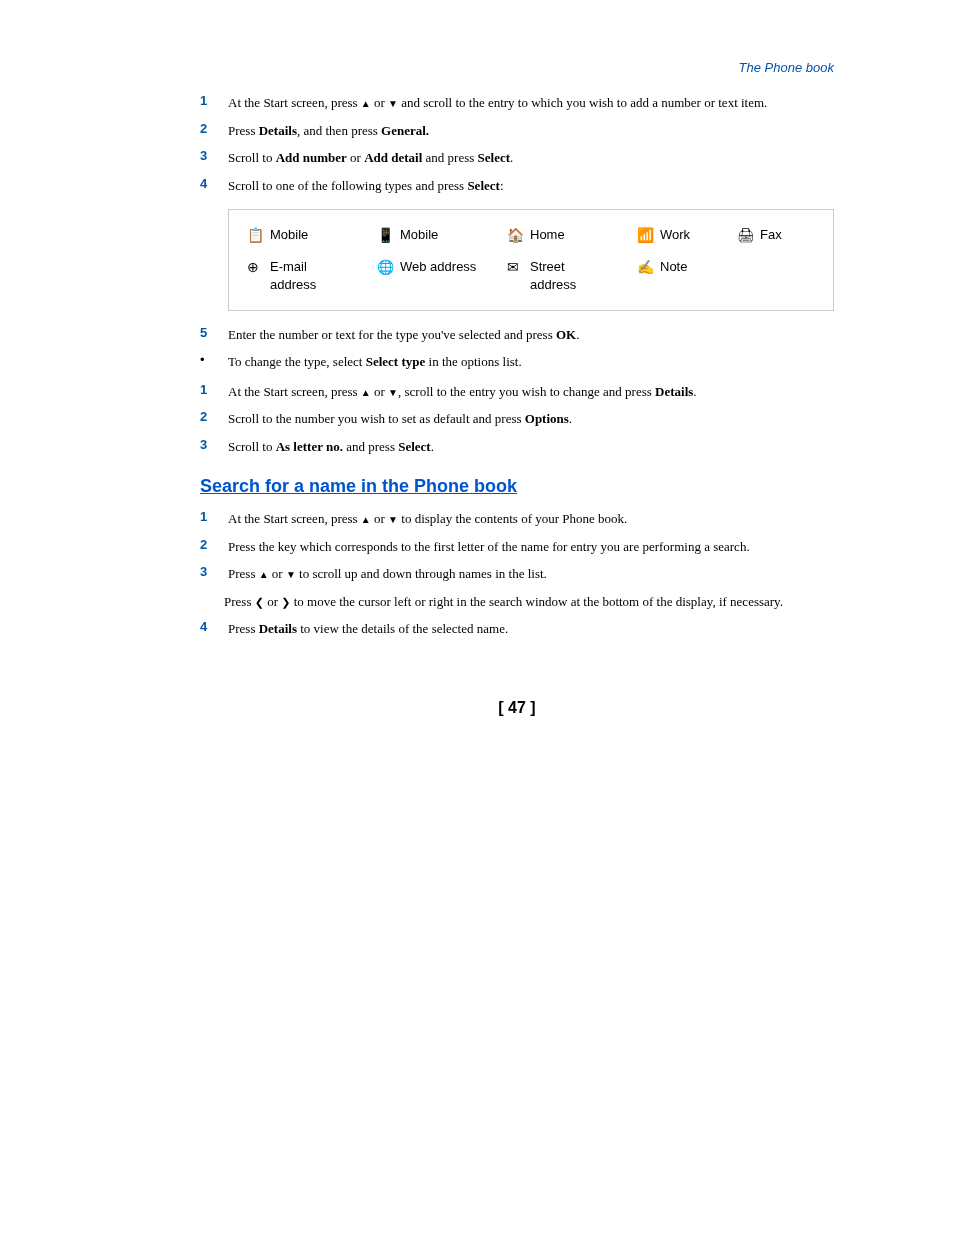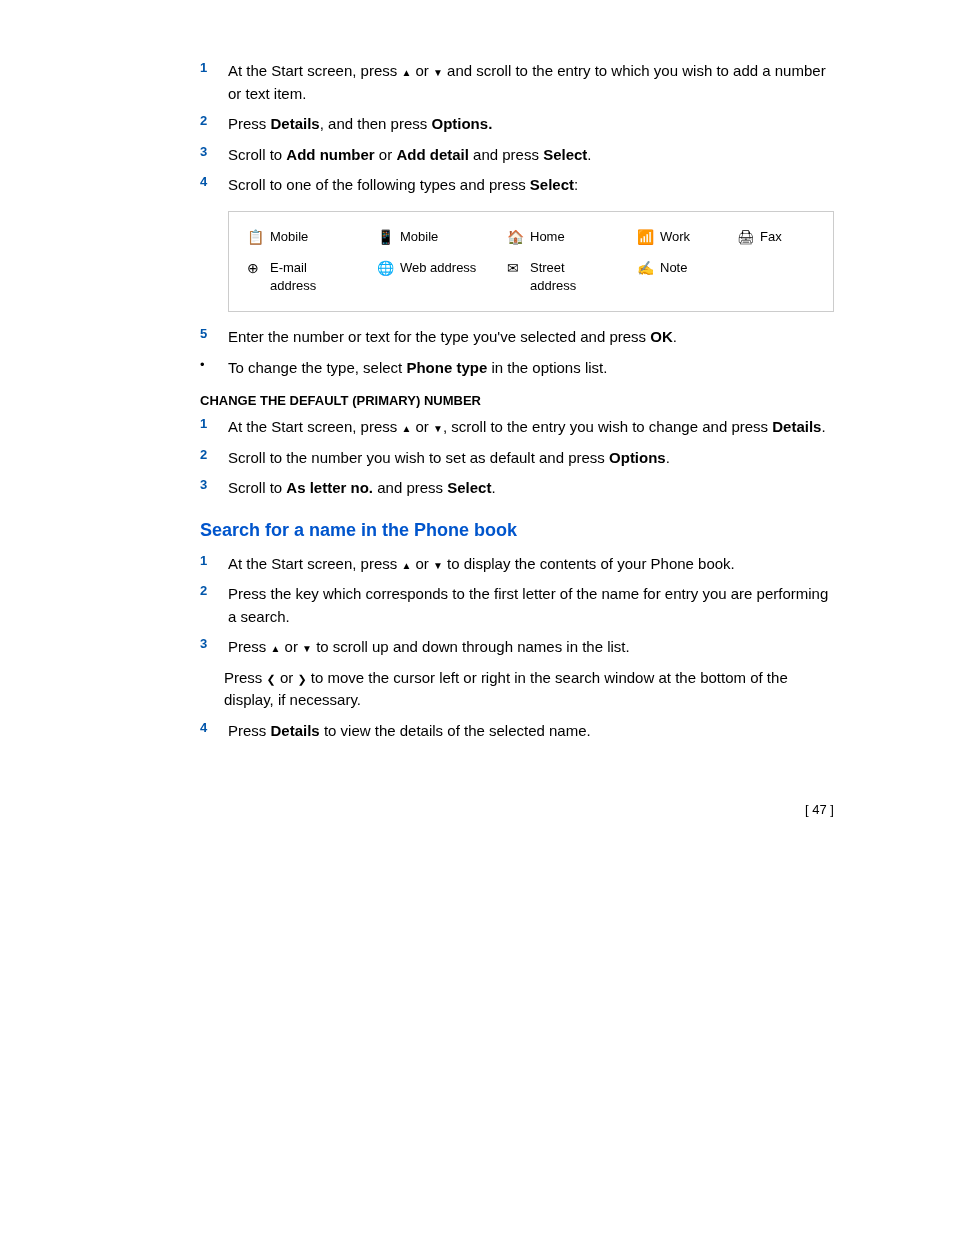--- a/index.html
+++ b/index.html
@@ -43,22 +43,23 @@
     .list-number {
       color: #0055aa;
       font-weight: bold;
       font-size: 13px;
       min-width: 28px;
       padding-top: 0px;
     }
 
     .list-content {
       flex: 1;
-      font-size: 15px;
+      font-size: 13px;
       line-height: 1.5;
+      font-family: Liberation Serif, serif;
     }
 
     .bold { font-weight: bold; }
 
     .icon-types-grid {
       display: grid;
       grid-template-columns: 130px 130px 130px 100px 80px;
       gap: 0px;
       margin: 14px 0 14px 28px;
       border: 1px solid #cccccc;
@@ -99,53 +100,58 @@
       font-size: 13px;
       font-weight: bold;
       margin: 14px 0 8px 0;
     }
 
     .section-title-blue {
       color: #0055cc;
       font-size: 18px;
       font-weight: bold;
       margin: 20px 0 12px 0;
+      text-decoration: underline;
     }
 
     .page-footer {
-      text-align: right;
+      text-align: center;
       margin-top: 60px;
-      font-size: 13px;
+      font-size: 16px;
+      font-weight: bold;
     }
 
     .arrow-up::before { content: '▲'; font-size: 10px; }
     .arrow-down::before { content: '▼'; font-size: 10px; }
     .arrow-left::before { content: '❮'; font-size: 11px; }
     .arrow-right::before { content: '❯'; font-size: 11px; }
 
     
     
   </style>
 </head>
 <body>
 
 <div class="page">
 
+  <div class="page-header-right">
+    <span>The Phone book</span>
+  </div>
 
   <ol class="numbered-list">
     <li>
       <span class="list-number">1</span>
       <span class="list-content">
         At the Start screen, press <span class="arrow-up"></span> or <span class="arrow-down"></span> and scroll to the entry to which you wish to add a number or text item.
       </span>
     </li>
     <li>
       <span class="list-number">2</span>
       <span class="list-content">
-        Press <span class="bold">Details</span>, and then press <span class="bold">Options.</span>
+        Press <span class="bold">Details</span>, and then press <span class="bold">General.</span>
       </span>
     </li>
     <li>
       <span class="list-number">3</span>
       <span class="list-content">
         Scroll to <span class="bold">Add number</span> or <span class="bold">Add detail</span> and press <span class="bold">Select</span>.
       </span>
     </li>
     <li>
       <span class="list-number">4</span>
@@ -202,26 +208,25 @@
       <span class="list-number">5</span>
       <span class="list-content">
         Enter the number or text for the type you've selected and press <span class="bold">OK</span>.
       </span>
     </li>
   </ol>
 
   <div class="bullet-item" style="margin: 6px 0 10px 0;">
     <span class="bullet-sym">•</span>
     <span class="list-content">
-      To change the type, select <span class="bold">Phone type</span> in the options list.
+      To change the type, select <span class="bold">Select type</span> in the options list.
     </span>
   </div>
 
   <div>
-    <div class="section-heading">CHANGE THE DEFAULT (PRIMARY) NUMBER</div>
     <ol class="numbered-list">
       <li>
         <span class="list-number">1</span>
         <span class="list-content">
           At the Start screen, press <span class="arrow-up"></span> or <span class="arrow-down"></span>, scroll to the entry you wish to change and press <span class="bold">Details</span>.
         </span>
       </li>
       <li>
         <span class="list-number">2</span>
         <span class="list-content">

